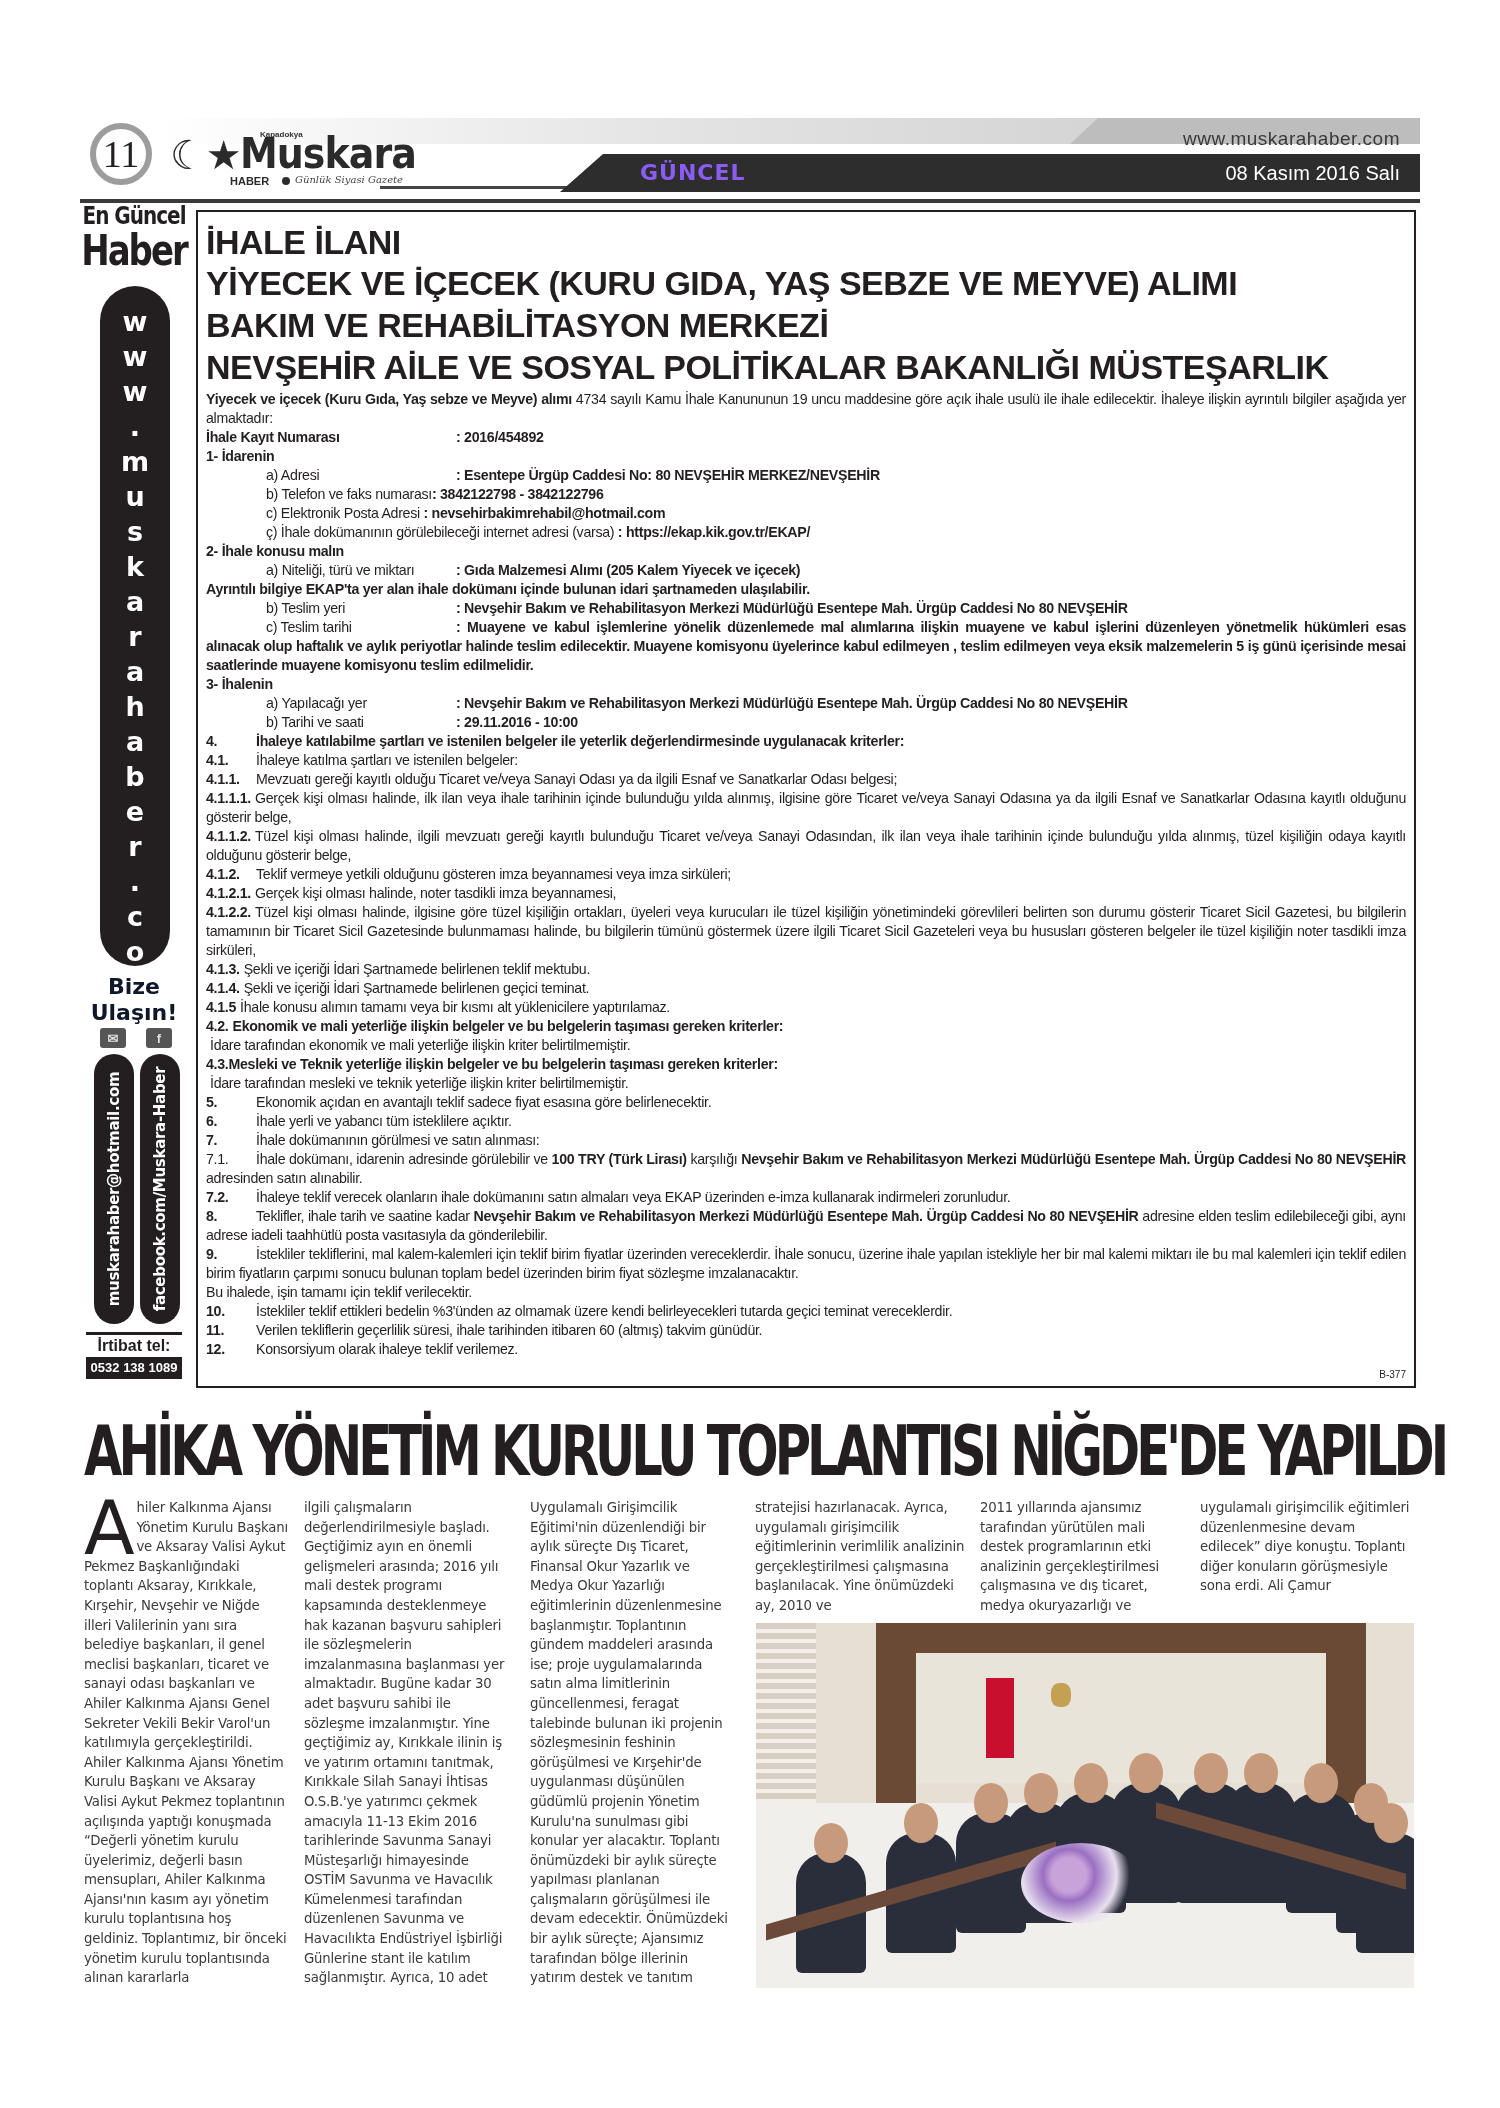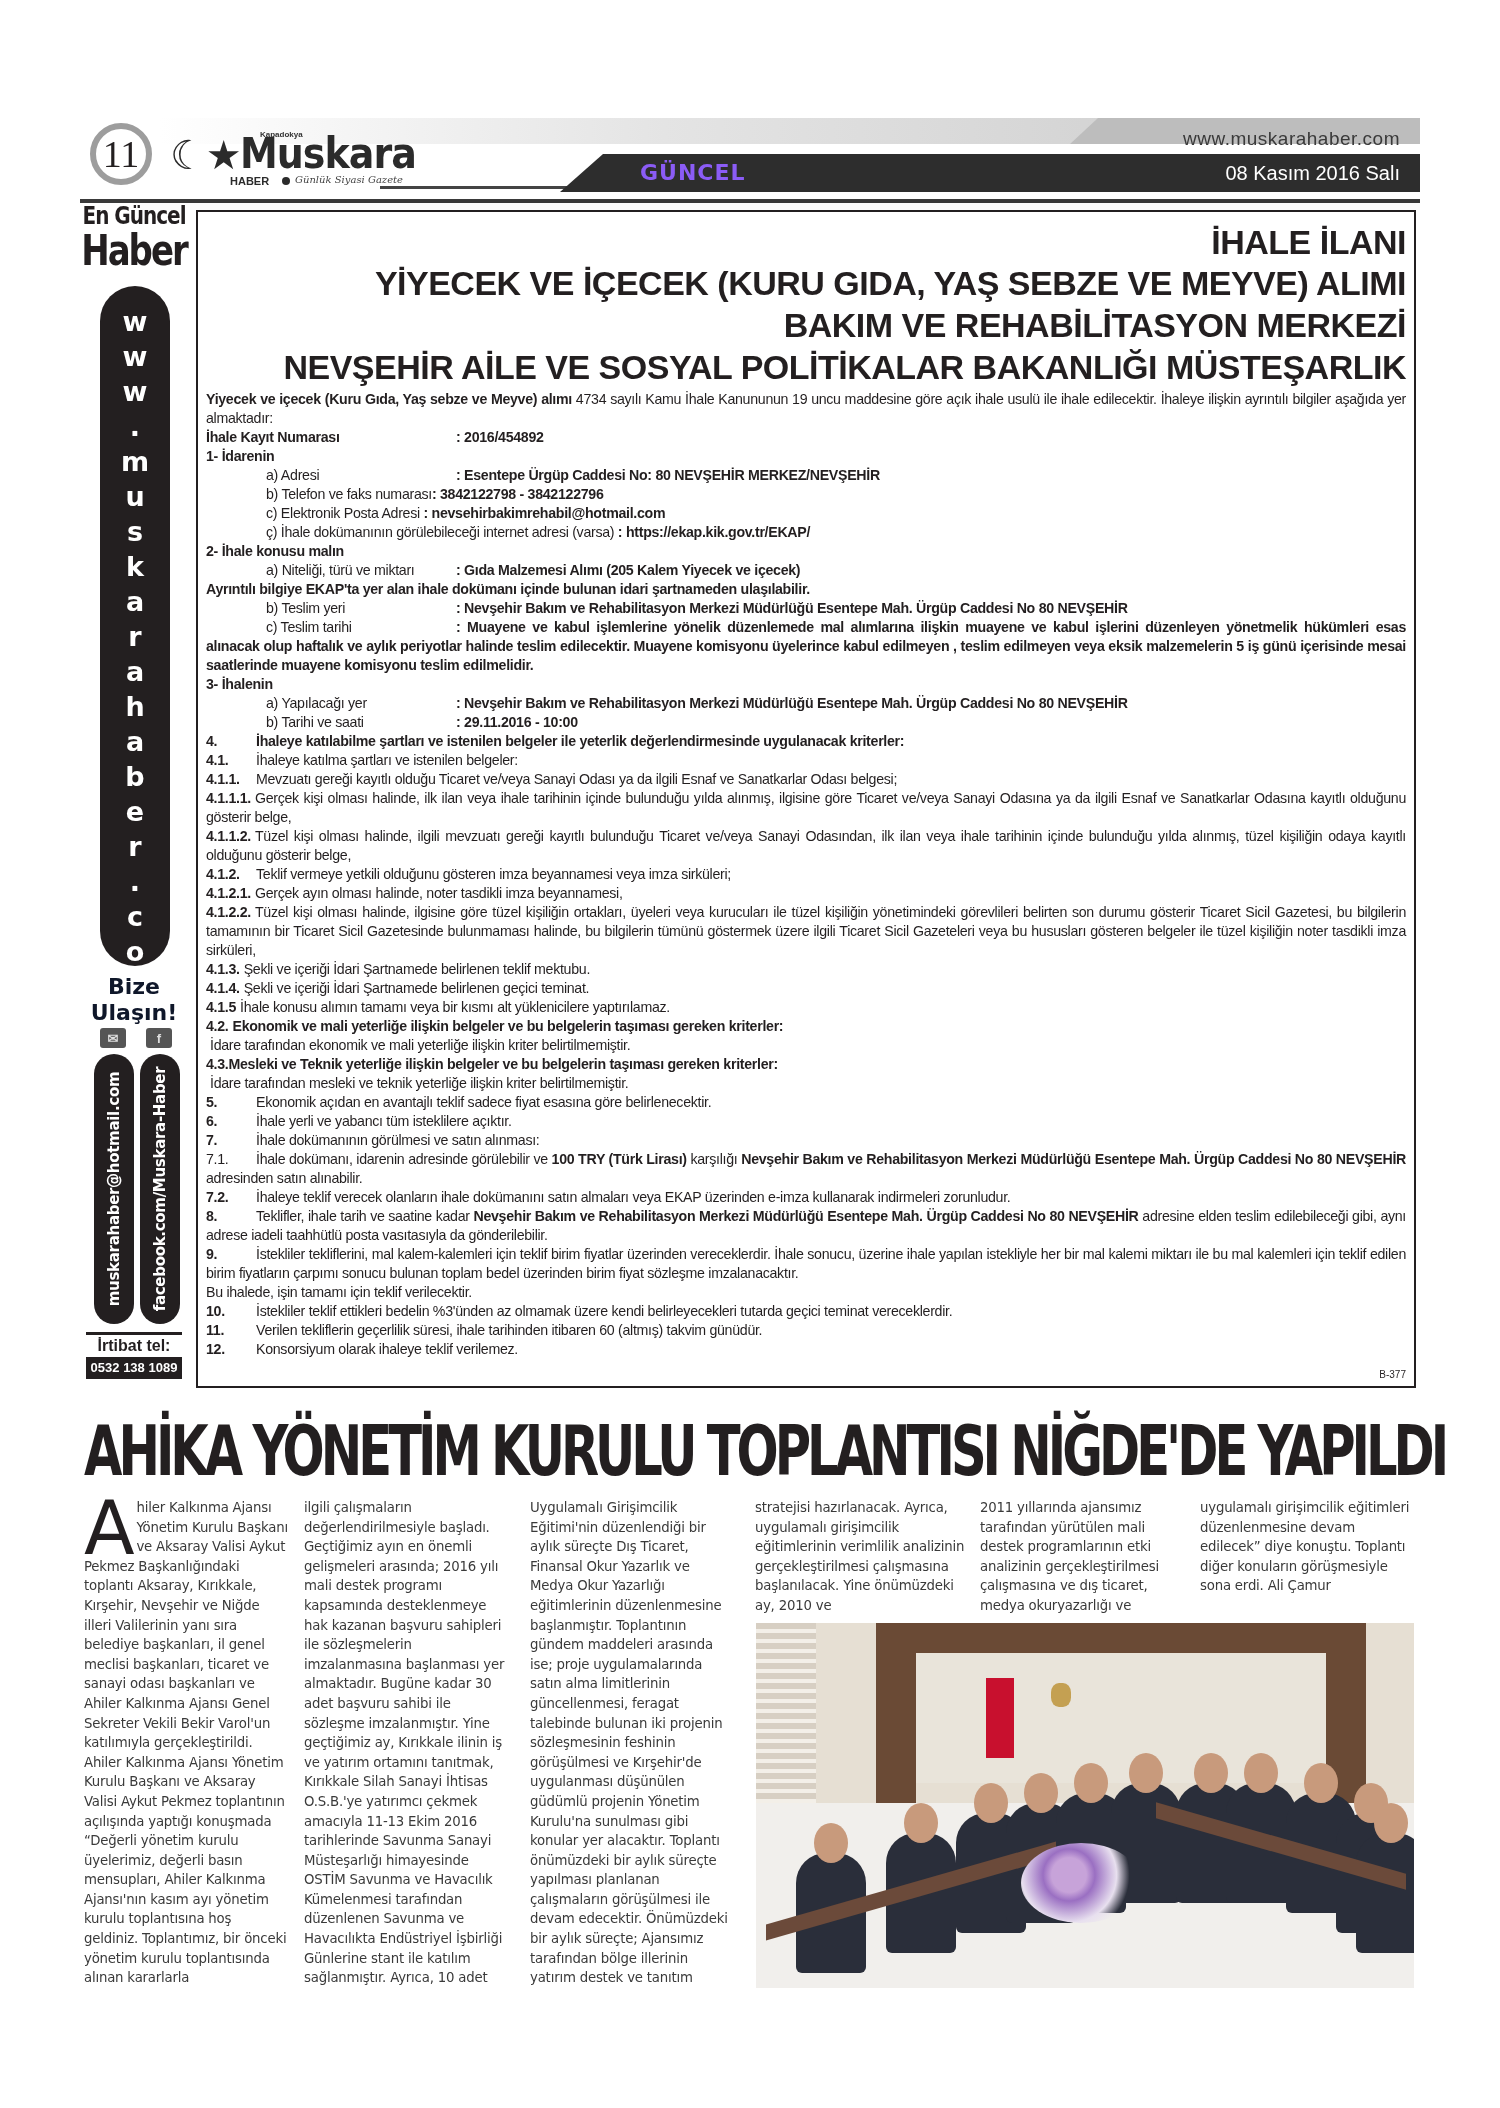--- a/index.html
+++ b/index.html
@@ -51,21 +51,21 @@
     color: #fff; font-family: "DejaVu Sans", sans-serif; font-weight: bold; font-size: 15px; letter-spacing: -0.3px; }
   .sb-vpill.mail { left: 14px; }
   .sb-vpill.fb { left: 60px; }
   .sb-rule { position: absolute; left: 6px; top: 1128px; width: 96px; height: 3px; background: #231f20; }
   .sb-irtibat { position: absolute; left: 0; top: 1133px; width: 108px; text-align: center; font-weight: bold; font-size: 16px; color: #231f20; }
   .sb-tel { position: absolute; left: 6px; top: 1153px; width: 96px; height: 22px; background: #231f20; color: #fff; font-weight: bold;
     font-size: 13px; text-align: center; line-height: 22px; }
 
   
   .ad { position: absolute; left: 196px; top: 210px; width: 1220px; height: 1178px; border: 2px solid #231f20; padding: 10px 8px 0 8px; }
-  .ad-title { text-align: right; font-family: "Liberation Sans", sans-serif; font-weight: bold; color: #231f20;
+  .ad-title { text-align: left; font-family: "Liberation Sans", sans-serif; font-weight: bold; color: #231f20;
     letter-spacing: -0.5px; }
   .ad-title.t1 { font-size: 34px; line-height: 40px; }
   .ad-title.t2 { font-size: 34px; line-height: 42px; }
   .ad-title.t3 { font-size: 34px; line-height: 42px; }
   .ad-title.t4 { font-size: 34px; line-height: 42px; }
   .ad-body { font-family: "Liberation Sans", sans-serif; font-size: 14.2px; line-height: 19px; color: #231f20;
     letter-spacing: -0.3px; margin-top: 2px; }
   .ad-body p { margin: 0; text-align: justify; }
   .ad-body b { font-weight: bold; }
   .ind { padding-left: 60px; }
@@ -197,21 +197,21 @@
     <p class="ind"><span class="lbl">a) Yapılacağı yer</span><b>: Nevşehir Bakım ve Rehabilitasyon Merkezi Müdürlüğü Esentepe Mah. Ürgüp Caddesi No 80 NEVŞEHİR</b></p>
     <p class="ind"><span class="lbl">b) Tarihi ve saati</span><b>: 29.11.2016 - 10:00</b></p>
 
     <div id="itemsList">
         <p><span class="num">4.</span><b>İhaleye katılabilme şartları ve istenilen belgeler ile yeterlik değerlendirmesinde uygulanacak kriterler:</b></p>
         <p><span class="num">4.1.</span><span>İhaleye katılma şartları ve istenilen belgeler:</span></p>
         <p><span class="num">4.1.1.</span><span>Mevzuatı gereği kayıtlı olduğu Ticaret ve/veya Sanayi Odası ya da ilgili Esnaf ve Sanatkarlar Odası belgesi;</span></p>
         <p><span class="num" style="width: auto; margin-right: 4px;">4.1.1.1.</span><span>Gerçek kişi olması halinde, ilk ilan veya ihale tarihinin içinde bulunduğu yılda alınmış, ilgisine göre Ticaret ve/veya Sanayi Odasına ya da ilgili Esnaf ve Sanatkarlar Odasına kayıtlı olduğunu gösterir belge,</span></p>
         <p><span class="num" style="width: auto; margin-right: 4px;">4.1.1.2.</span><span>Tüzel kişi olması halinde, ilgili mevzuatı gereği kayıtlı bulunduğu Ticaret ve/veya Sanayi Odasından, ilk ilan veya ihale tarihinin içinde bulunduğu yılda alınmış, tüzel kişiliğin odaya kayıtlı olduğunu gösterir belge,</span></p>
         <p><span class="num">4.1.2.</span><span>Teklif vermeye yetkili olduğunu gösteren imza beyannamesi veya imza sirküleri;</span></p>
-        <p><span class="num" style="width: auto; margin-right: 4px;">4.1.2.1.</span><span>Gerçek ayın olması halinde, noter tasdikli imza beyannamesi,</span></p>
+        <p><span class="num" style="width: auto; margin-right: 4px;">4.1.2.1.</span><span>Gerçek kişi olması halinde, noter tasdikli imza beyannamesi,</span></p>
         <p><span class="num" style="width: auto; margin-right: 4px;">4.1.2.2.</span><span>Tüzel kişi olması halinde, ilgisine göre tüzel kişiliğin ortakları, üyeleri veya kurucuları ile tüzel kişiliğin yönetimindeki görevlileri belirten son durumu gösterir Ticaret Sicil Gazetesi, bu bilgilerin tamamının bir Ticaret Sicil Gazetesinde bulunmaması halinde, bu bilgilerin tümünü göstermek üzere ilgili Ticaret Sicil Gazeteleri veya bu hususları gösteren belgeler ile tüzel kişiliğin noter tasdikli imza sirküleri,</span></p>
         <p><span class="num" style="width: auto; margin-right: 4px;">4.1.3.</span><span>Şekli ve içeriği İdari Şartnamede belirlenen teklif mektubu.</span></p>
         <p><span class="num" style="width: auto; margin-right: 4px;">4.1.4.</span><span>Şekli ve içeriği İdari Şartnamede belirlenen geçici teminat.</span></p>
         <p><span class="num" style="width: auto; margin-right: 4px;">4.1.5</span><span>İhale konusu alımın tamamı veya bir kısmı alt yüklenicilere yaptırılamaz.</span></p>
         <p><span class="num" style="width: auto; margin-right: 4px;">4.2.</span><b>Ekonomik ve mali yeterliğe ilişkin belgeler ve bu belgelerin taşıması gereken kriterler:</b></p>
         <p><span class="num" style="width: auto; margin-right: 4px;"></span><span>İdare tarafından ekonomik ve mali yeterliğe ilişkin kriter belirtilmemiştir.</span></p>
         <p><span class="num" style="width: auto; margin-right: 0;">4.3.</span><b>Mesleki ve Teknik yeterliğe ilişkin belgeler ve bu belgelerin taşıması gereken kriterler:</b></p>
         <p><span class="num" style="width: auto; margin-right: 4px;"></span><span>İdare tarafından mesleki ve teknik yeterliğe ilişkin kriter belirtilmemiştir.</span></p>
         <p><span class="num">5.</span><span>Ekonomik açıdan en avantajlı teklif sadece fiyat esasına göre belirlenecektir.</span></p>
         <p><span class="num">6.</span><span>İhale yerli ve yabancı tüm isteklilere açıktır.</span></p>

